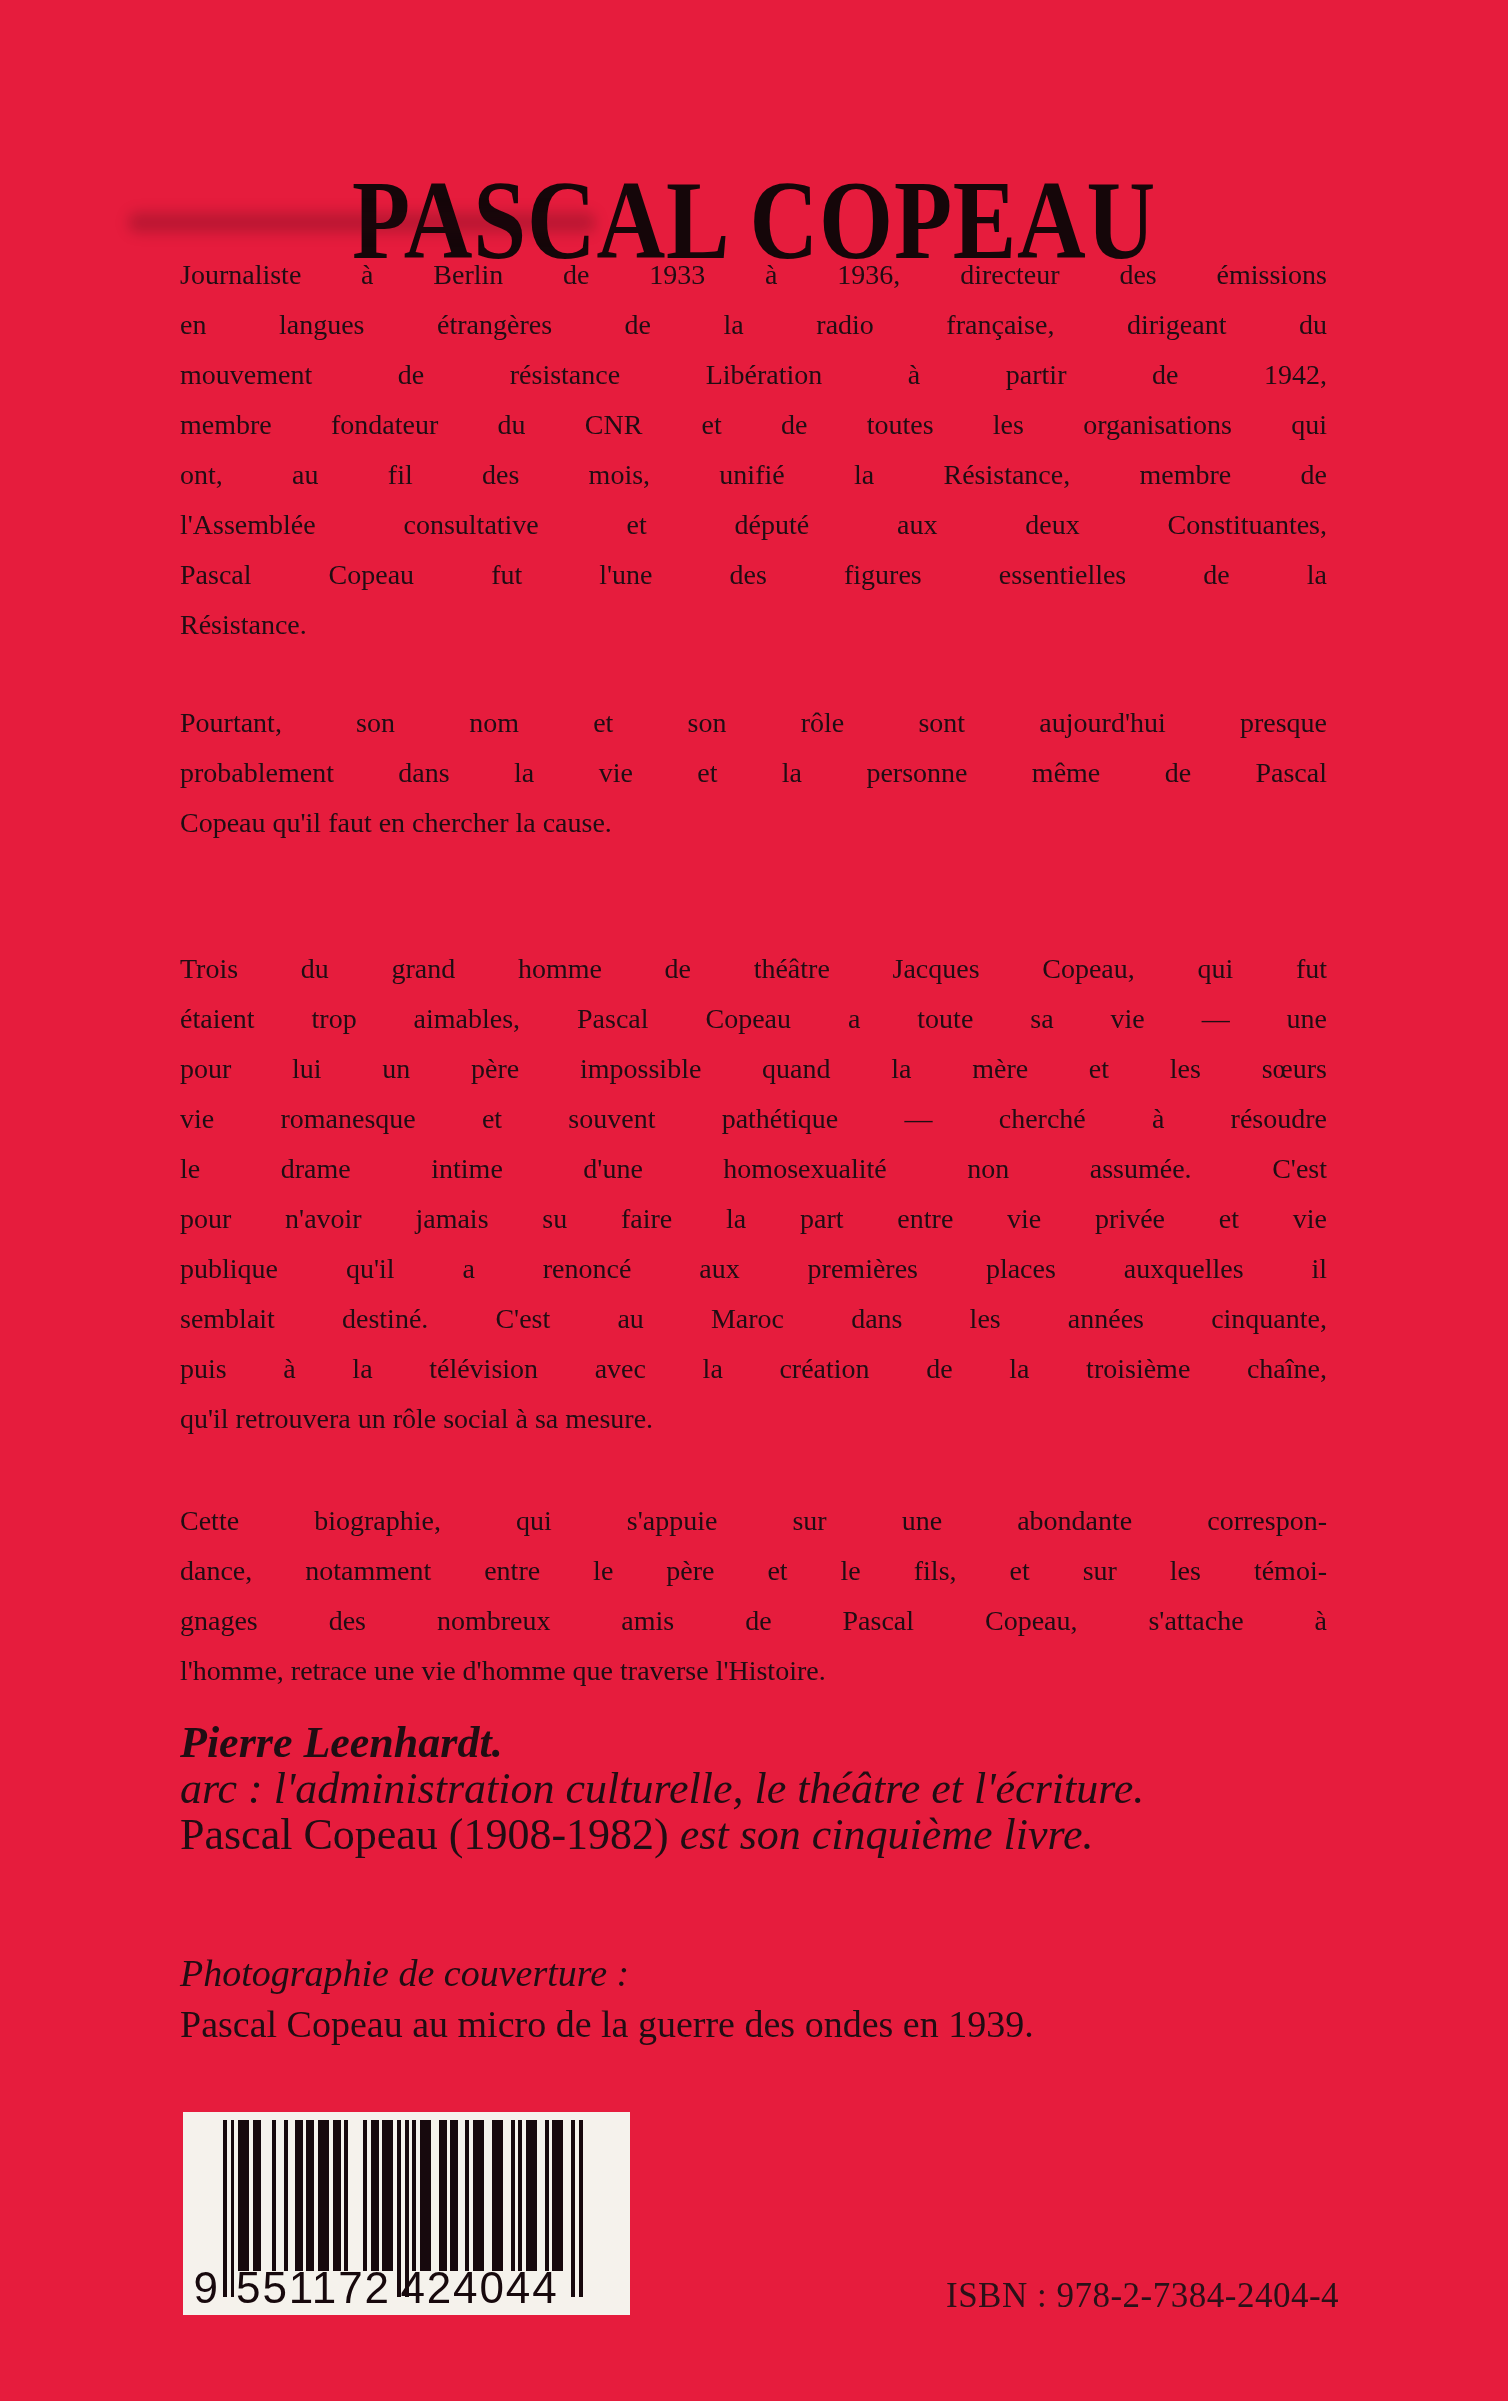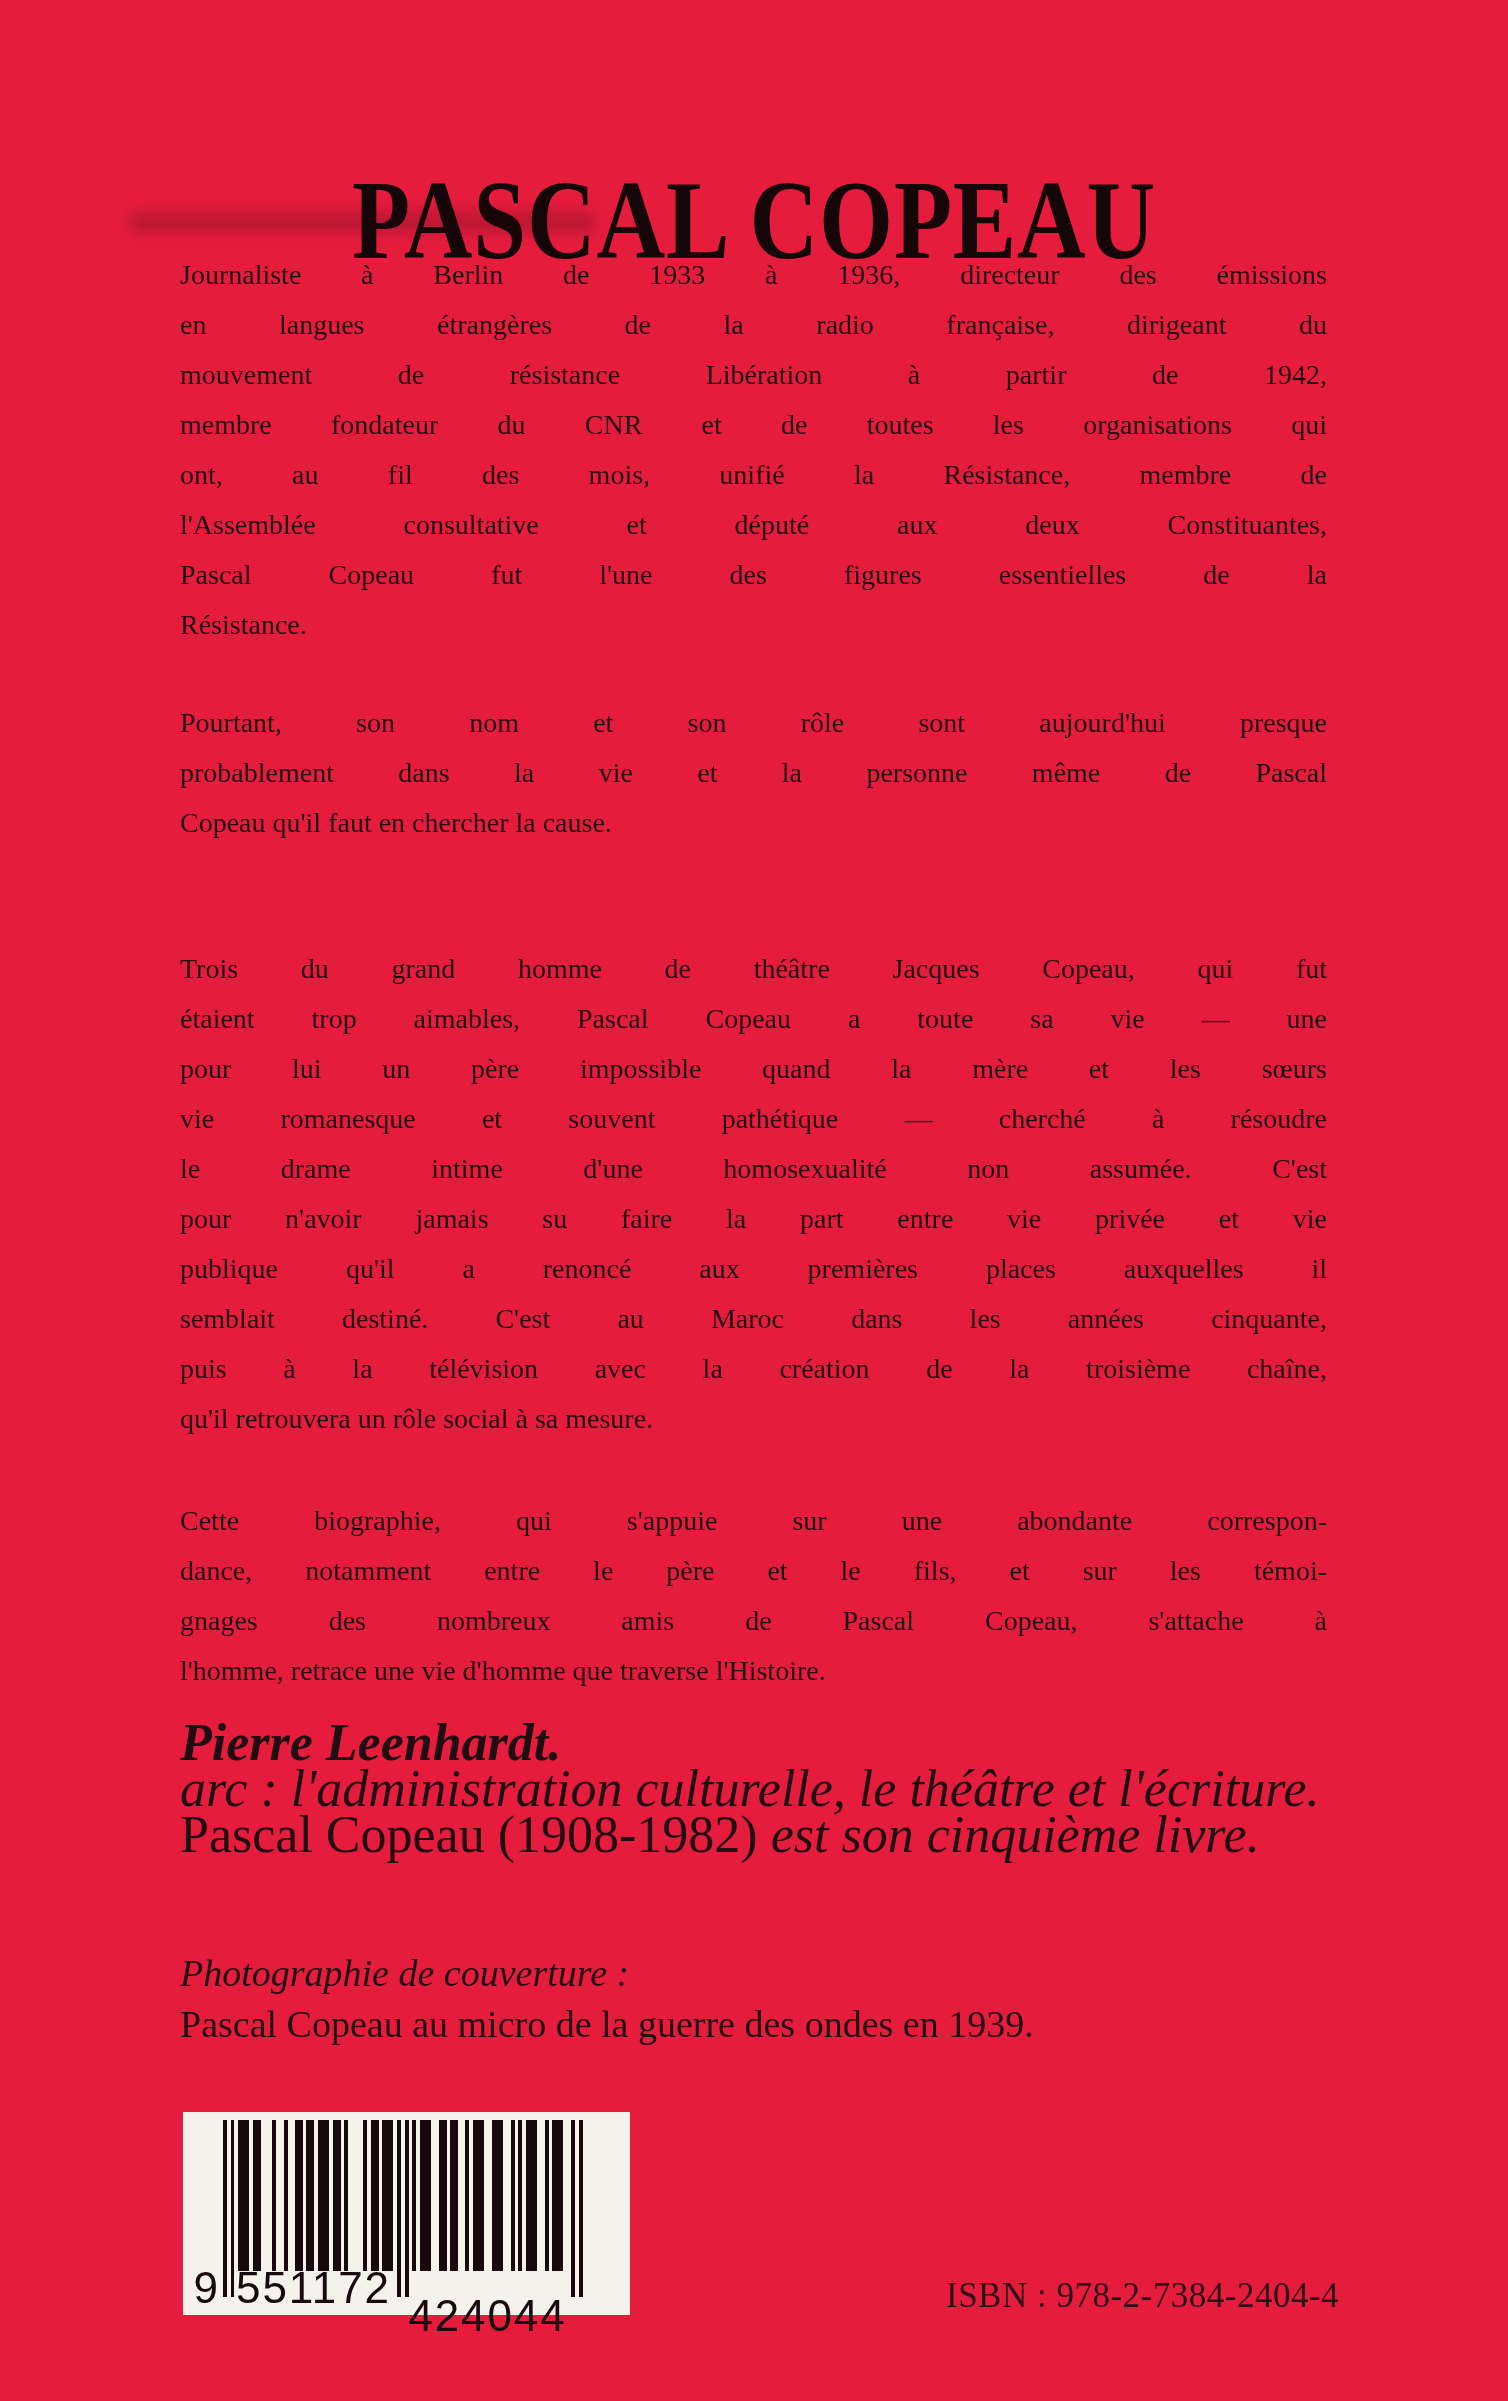--- a/index.html
+++ b/index.html
@@ -19,42 +19,42 @@
   }
   .smudge {
     position:absolute; left:128px; top:212px; width:468px; height:21px;
     background:rgba(40,5,15,0.22); filter:blur(6.6px); border-radius:11.4px;
   }
   .col { position:absolute; left:180px; width:1147px; color:#200d13; }
   .para { font-size:28px; line-height:50px; }
   .para .line { text-align:justify; text-align-last:justify; }
   .para .line.last { text-align-last:left; }
   #p1 { top:250px; } #p2 { top:698px; } #p3 { top:944px; } #p4 { top:1496px; }
-  .author { top:1720px; font-size:52px; line-height:46px; }
+  .author { top:1720px; font-size:44px; line-height:46px; }
   .author-name { font-weight:bold; font-style:italic; }
   .bio { font-style:italic; }
   .bio .line { text-align:justify; text-align-last:justify; }
   .bio .line.last { text-align-last:left; }
   .it { font-style:italic; }
   .photo { top:1948px; font-size:38px; line-height:51px; }
   .barcode-box {
     position:absolute; left:183px; top:2112px; width:447px; height:203px;
     background:#f5f2ec;
   }
   .bars { position:absolute; left:40px; top:7.6px; width:360px; height:177px; }
   .bars div { position:absolute; top:0; background:#17090d; }
   .bcd {
     position:absolute; top:154px;
     font-family:"Liberation Sans", "DejaVu Sans", sans-serif;
     font-size:44px; line-height:44px; color:#17090d;
     text-align:center; letter-spacing:1.9px;
   }
   .d9 { left:3.8px;  width:38px; letter-spacing:0; }
   .dl { left:51px;  width:159px; }
-  .dr { left:225px; width:159px;margin-top:28px; }
+  .dr { left:217px; width:159px; }
   .isbn {
     position:absolute; left:946px; top:2275px; width:454px;
     font-family:"Liberation Serif", serif; font-size:35px; line-height:1.2;
     color:#2a1118; letter-spacing:0.5px;
   }
 </style>
 </head>
 <body>
 
 <div class="page">

